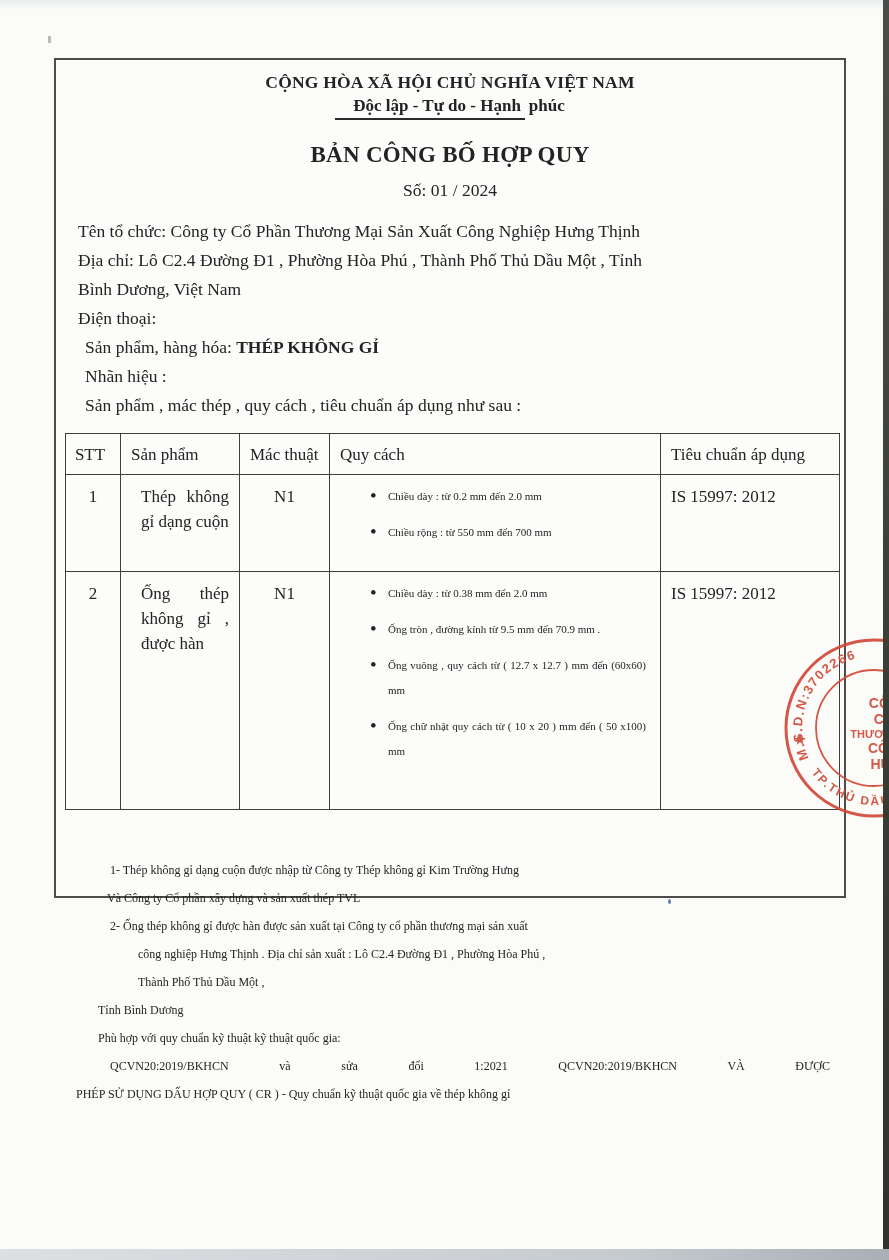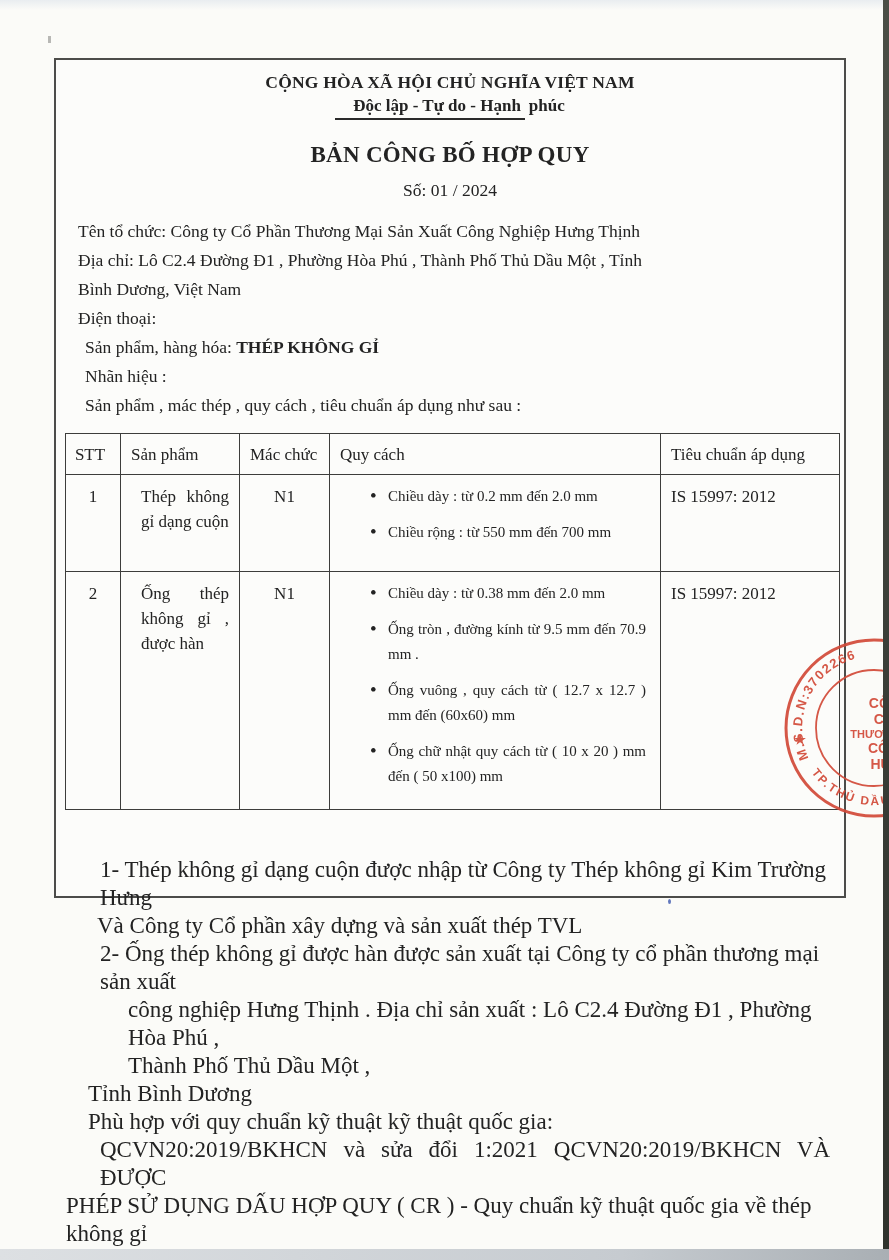--- a/index.html
+++ b/index.html
@@ -82,28 +82,28 @@
   .col-w-spec { width: 331px; } .col-w-standard { width: 179px; }
   .spec-table thead th.head-stt { text-align: center; padding-left: 4px; }
   .spec-table tbody tr.row-1 { height: 97px; }
   .spec-table tbody tr.row-2 { height: 238px; }
   .spec-table td.col-stt { text-align: center; }
   .spec-table td.col-product { text-align: justify; padding-left: 20px; }
   .spec-table td.col-grade { text-align: center; }
   .spec-table td.col-spec ul { list-style: none; margin: 0; padding: 0 4px 0 30px; }
   .spec-table td.col-spec li {
     position: relative; padding-left: 18px; margin-bottom: 11px;
-    text-align: justify; font-size: 15px;
+    text-align: justify; font-size: 11px;
   }
   .spec-table td.col-spec li::before {
     content: "\2022"; position: absolute; left: 0; top: -1px; font-size: 19px;
   }
 
   
-  .notes-block { margin: 46px 14px 0 10px; font-size: 23px; }
+  .notes-block { margin: 46px 14px 0 20px; font-size: 12px; }
   .note-line { line-height: 28px; }
   .pl-34 { padding-left: 34px; }
   .pl-31 { padding-left: 31px; }
   .pl-62 { padding-left: 62px; }
   .pl-22 { padding-left: 22px; font-family: Liberation Serif, serif; }
   .justify-last { text-align: justify; text-align-last: justify; }
 
   
   .stamp {
     position: absolute; left: 762px; top: 616px; width: 224px; height: 224px;
@@ -150,21 +150,21 @@
       <col class="col-w-stt">
         <col class="col-w-product">
         <col class="col-w-grade">
         <col class="col-w-spec">
         <col class="col-w-standard">
     </colgroup>
     <thead>
       <tr>
         <th class="head-stt">STT</th>
         <th>Sản phẩm</th>
-        <th>Mác chức</th>
+        <th>Mác thuật</th>
         <th>Quy cách</th>
         <th>Tiêu chuẩn áp dụng</th>
       </tr>
     </thead>
     <tbody>
         <tr class="row-1">
           <td class="col-stt">1</td>
           <td class="col-product">Thép không gỉ dạng cuộn</td>
           <td class="col-grade">N1</td>
           <td class="col-spec">

